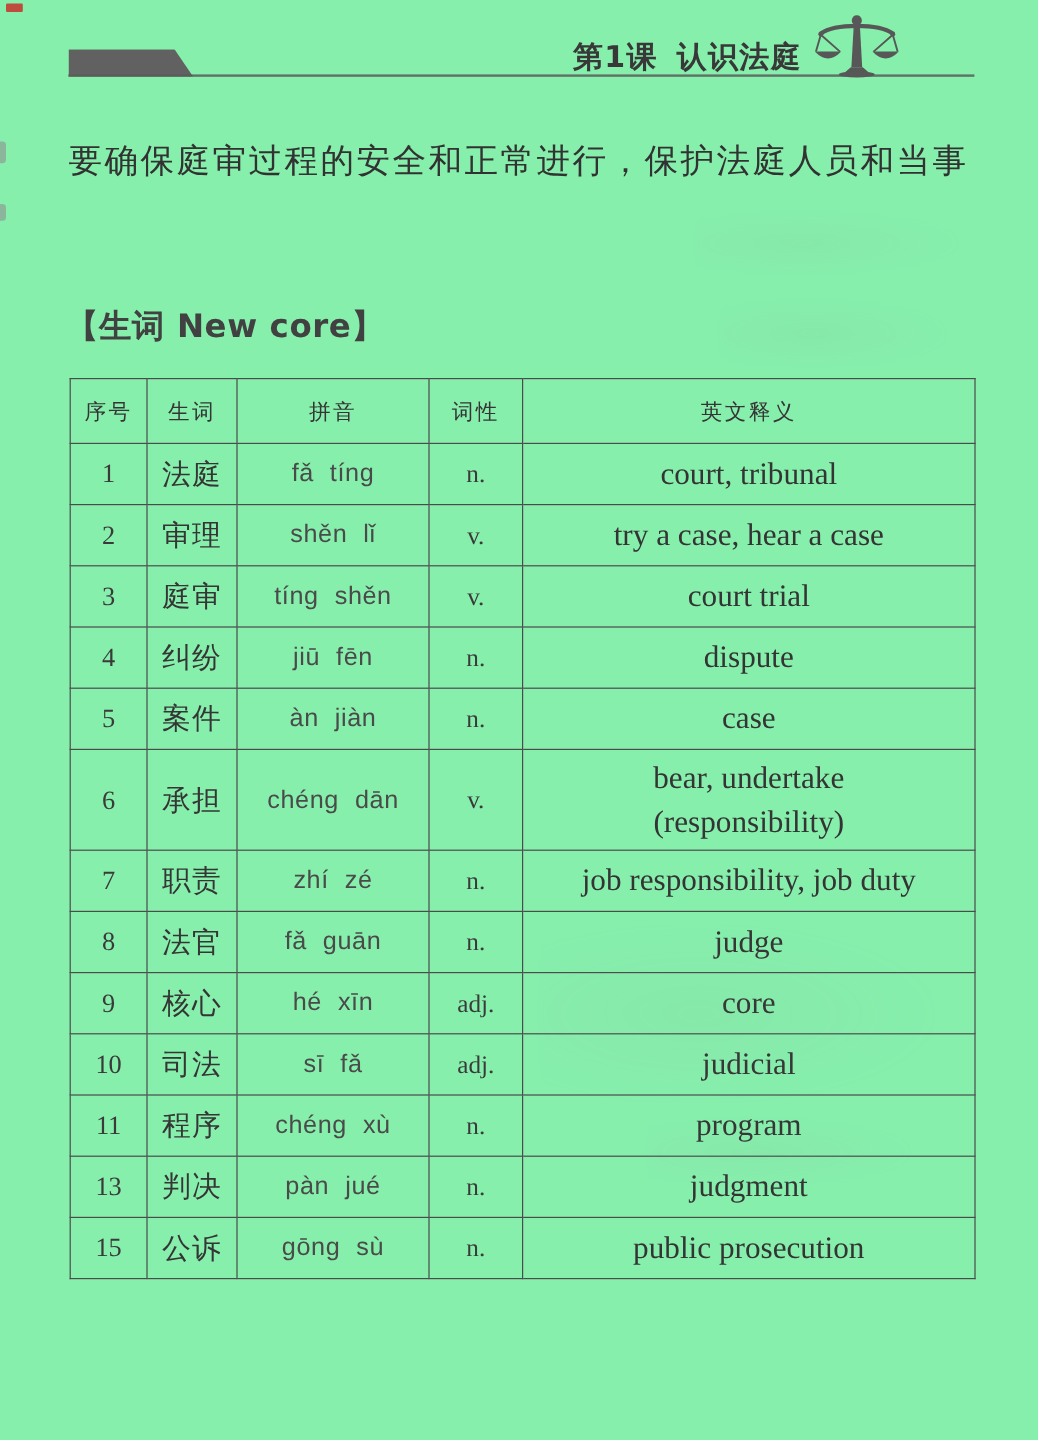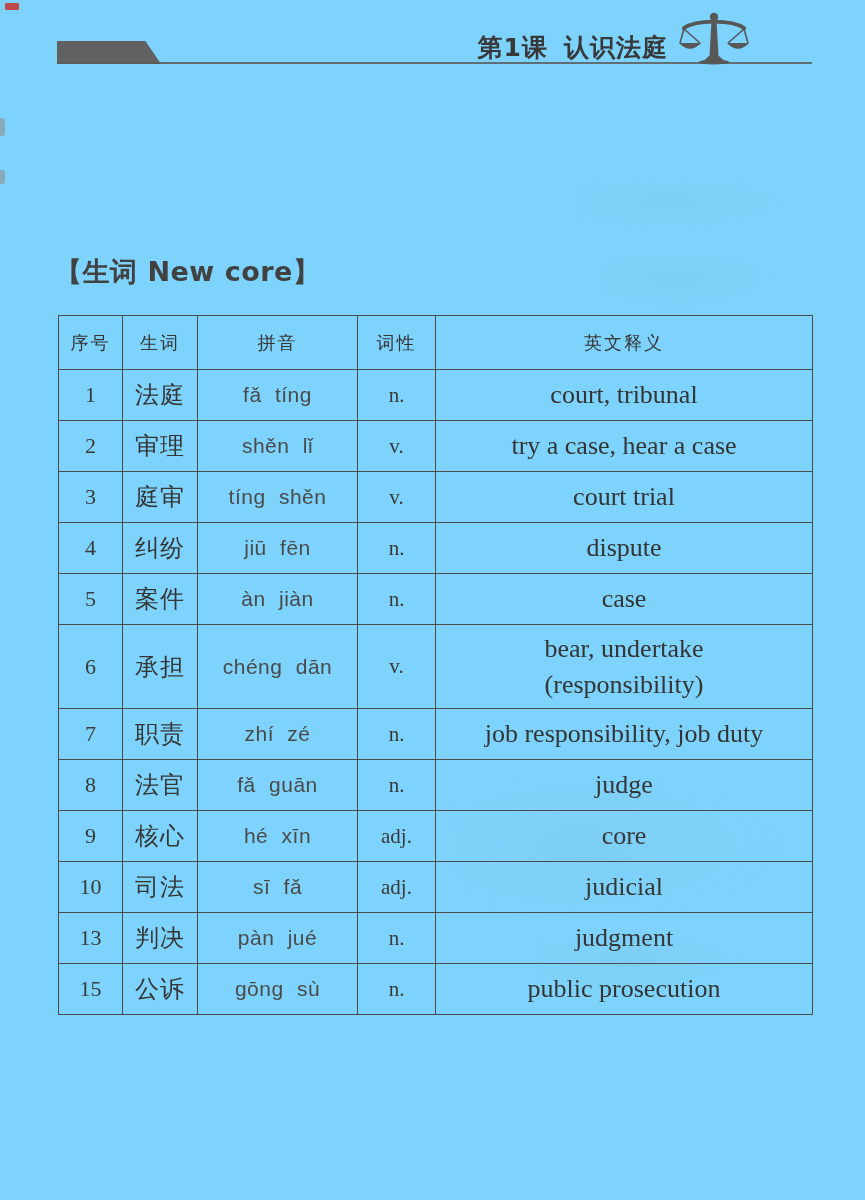--- a/index.html
+++ b/index.html
@@ -1,18 +1,18 @@
 <!DOCTYPE html>
 <html><head>
 <meta charset="utf-8">
 <style>
   html,body{margin:0;padding:0;background:#e9e9e9;}
   .page{
     position:relative;width:865px;height:1200px;margin:0 auto;
-    background:#7dd3fc;overflow:hidden;
+    background:#86efac;overflow:hidden;
     font-family:"Liberation Serif","DejaVu Serif",serif;
     color:#3a3a3a;
   }
   
   .red-mark{position:absolute;left:5px;top:3px;width:14px;height:7px;background:#c53b33;border-radius:1px;opacity:.9;}
   .header-bar{
     position:absolute;left:57px;top:41px;width:104px;height:23px;
     background:#616161;
     clip-path:polygon(0 0,85% 0,100% 100%,0 100%);
   }
@@ -94,20 +94,21 @@
       <path d="M6 17 L2 31 M6 17 L22 31" fill="none" stroke-width="1.6"></path>
       <path d="M1 31 Q12 42.5 23 31 Z" stroke="none"></path>
       <path d="M66 17 L50 31 M66 17 L70 31" fill="none" stroke-width="1.6"></path>
       <path d="M49 31 Q60 42.5 71 31 Z" stroke="none"></path>
       <path d="M31 44 L41 44 L46 48.5 L26 48.5 Z" stroke="none"></path>
       <ellipse cx="36" cy="50" rx="15" ry="2.6" stroke="none"></ellipse>
     </g>
   </svg>
 
   <div class="body-paragraph">
+    <div>要确保庭审过程的安全和正常进行，保护法庭人员和当事</div>
   </div>
 
   <div class="section-title">【生词 New core】</div>
 
   <table class="vocab">
     <colgroup>
       <col class="col-no">
         <col class="col-word">
         <col class="col-pinyin">
         <col class="col-pos">
@@ -188,20 +189,27 @@
       <td class="c-meaning">core</td>
     </tr>
         <tr>
       <td class="c-no">10</td>
       <td class="c-word">司法</td>
       <td class="c-pinyin">sī fǎ</td>
       <td class="c-pos">adj.</td>
       <td class="c-meaning">judicial</td>
     </tr>
         <tr>
+      <td class="c-no">11</td>
+      <td class="c-word">程序</td>
+      <td class="c-pinyin">chéng xù</td>
+      <td class="c-pos">n.</td>
+      <td class="c-meaning">program</td>
+    </tr>
+        <tr>
       <td class="c-no">13</td>
       <td class="c-word">判决</td>
       <td class="c-pinyin">pàn jué</td>
       <td class="c-pos">n.</td>
       <td class="c-meaning">judgment</td>
     </tr>
         <tr>
       <td class="c-no">15</td>
       <td class="c-word">公诉</td>
       <td class="c-pinyin">gōng sù</td>

